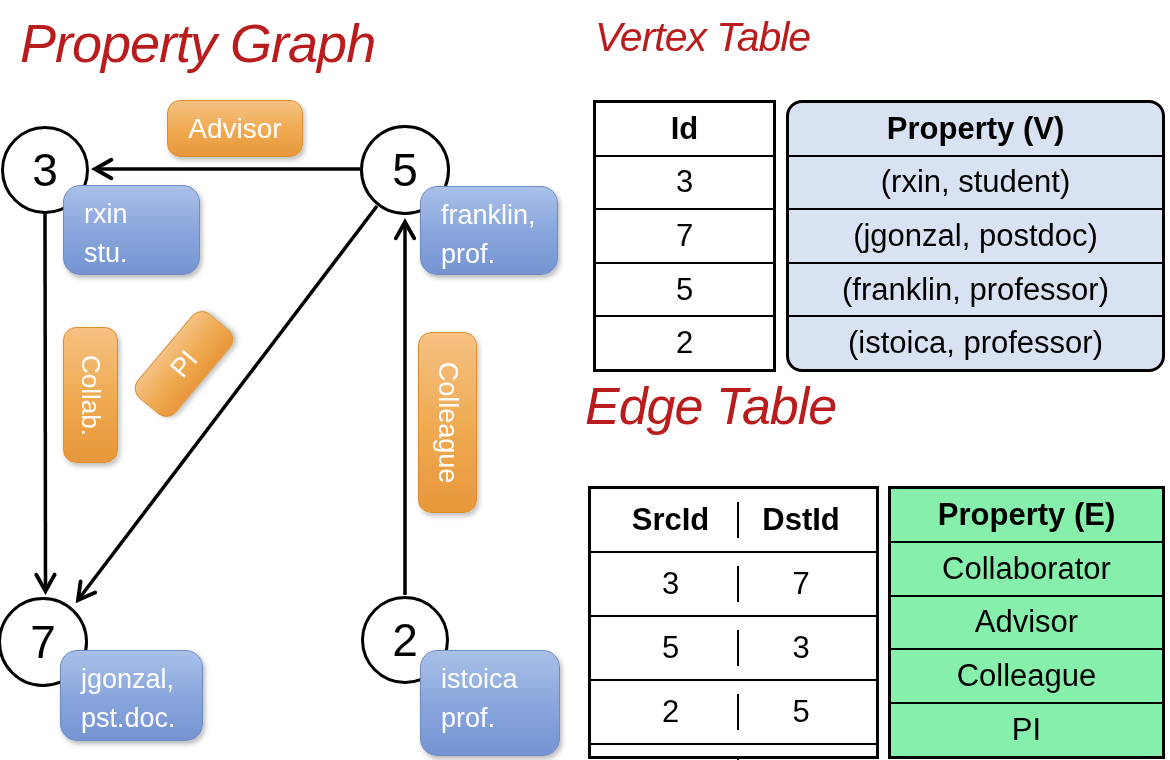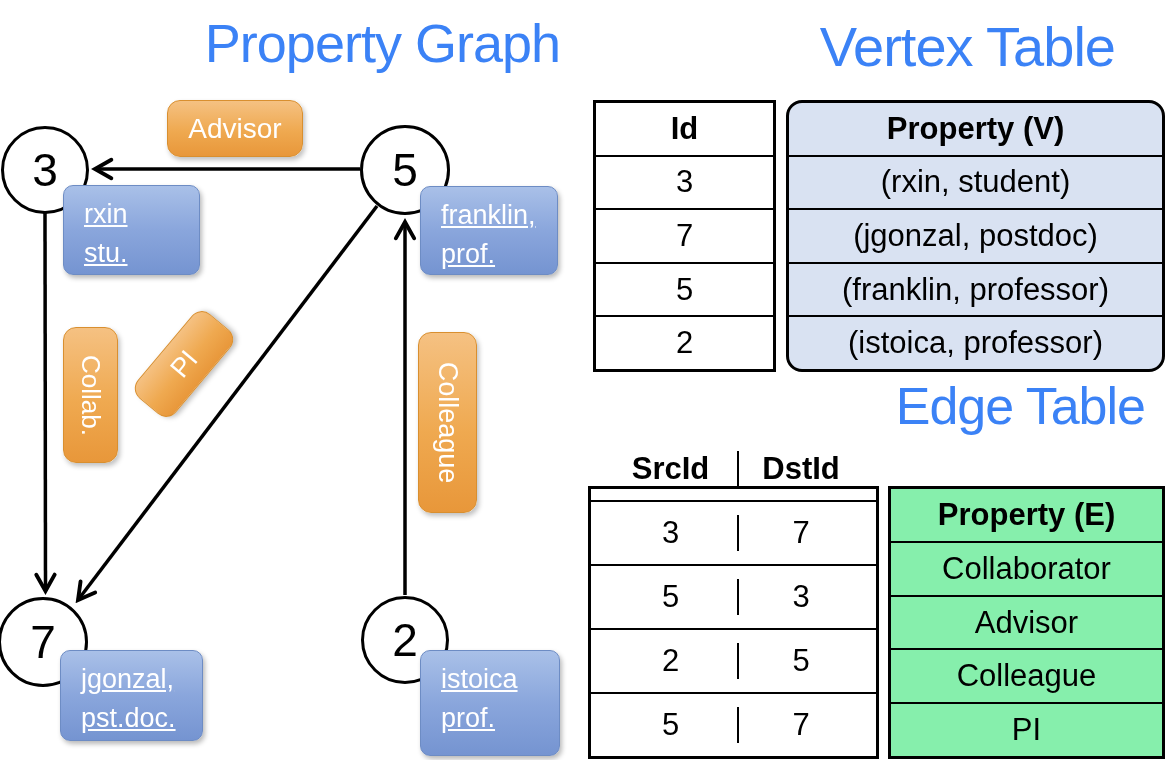--- a/index.html
+++ b/index.html
@@ -1,48 +1,48 @@
 <!DOCTYPE html>
 <html><head>
 <meta charset="utf-8">
 <style>
   html,body{margin:0;padding:0;background:#fff;}
   #canvas{
     position:relative;width:1170px;height:760px;background:#ffffff;
     overflow:hidden;font-family:"Liberation Sans",sans-serif;color:#000;
   }
   .title{
-    position:absolute;text-align:right;font-size:50px;letter-spacing:-1px;
-    color:#3b82f6;white-space:nowrap;
+    position:absolute;text-align:left;font-size:50px;letter-spacing:-1px;
+    color:#b91c1c;white-space:nowrap;font-style:italic;
   }
   
   #arrow-svg{position:absolute;left:0;top:0;z-index:1;}
   .vcircle{
     position:absolute;border:3.5px solid #000;border-radius:50%;background:#fff;
     display:flex;align-items:center;justify-content:center;
     font-size:46px;z-index:2;box-sizing:border-box;
   }
   .vprops{
-    position:absolute;z-index:3;border-radius:10px;box-sizing:border-box;
+    position:absolute;z-index:3;border-radius:17px;box-sizing:border-box;
     background:linear-gradient(180deg,#a9c0e8 0%,#8aa6dc 50%,#7594d1 100%);
     border:1px solid #6d8cc4;box-shadow:2px 3px 5px rgba(0,0,0,0.28);
-    color:#fff;font-size:27px;line-height:1.45;padding:9px 10px 0 20px;text-decoration:underline;
+    color:#fff;font-size:27px;line-height:1.45;padding:9px 10px 0 20px;
   }
   .elabel{
     position:absolute;z-index:2;border-radius:13px;box-sizing:border-box;
     background:linear-gradient(180deg,#f5c182 0%,#efa950 55%,#e8973a 100%);
     border:1px solid #d98f2f;box-shadow:2px 3px 5px rgba(0,0,0,0.25);
     color:#fff;display:flex;align-items:center;justify-content:center;
     font-size:28px;white-space:nowrap;
   }
   .rot90{transform:rotate(90deg);display:block;}
   
   .tbox{
     position:absolute;border:3px solid #000;box-sizing:border-box;
-    display:flex;flex-direction:column;background:#fff;justify-content:flex-end;
+    display:flex;flex-direction:column;background:#fff;
   }
   .trow{
     flex:1;display:flex;align-items:center;justify-content:center;
     font-size:31px;text-align:center;
   }
   .trow + .trow{border-top:2.5px solid #000;}
   .trow.hdr{font-weight:bold;}
   .split{display:flex;align-items:stretch;text-align:center;padding:13px;}
   .split > div{flex:1;display:flex;align-items:center;justify-content:center;}
   .split > div:first-child{border-right:2.5px solid #000;flex:0 0 133px;}
@@ -102,21 +102,21 @@
   <div class="elabel" style="left:63px;top:327px;width:55px;height:136px;font-size:26px;">
     <span class="rot90">Collab.</span>
   </div>
   <div class="elabel" style="left:129px;top:339px;width:110px;height:50px;transform:rotate(-50deg);font-size:27px;">
     <span>PI</span>
   </div>
   <div class="elabel" style="left:418px;top:332px;width:59px;height:181px;font-size:27px;">
     <span class="rot90">Colleague</span>
   </div>
 
-  <div class="title" style="left:595px;top:14px;width:520px;font-size:56px;">Vertex Table</div>
+  <div class="title" style="left:595px;top:14px;width:520px;font-size:41px;">Vertex Table</div>
 
   <div class="tbox" style="left:593px;top:100px;width:183px;height:272px;">
     <div class="trow hdr">Id</div>
     <div class="trow">3</div>
     <div class="trow">7</div>
     <div class="trow">5</div>
     <div class="trow">2</div>
   </div>
 
   <div class="tbox" style="left:786px;top:100px;width:379px;height:272px;background:#d9e2f2;border-radius:16px;">

